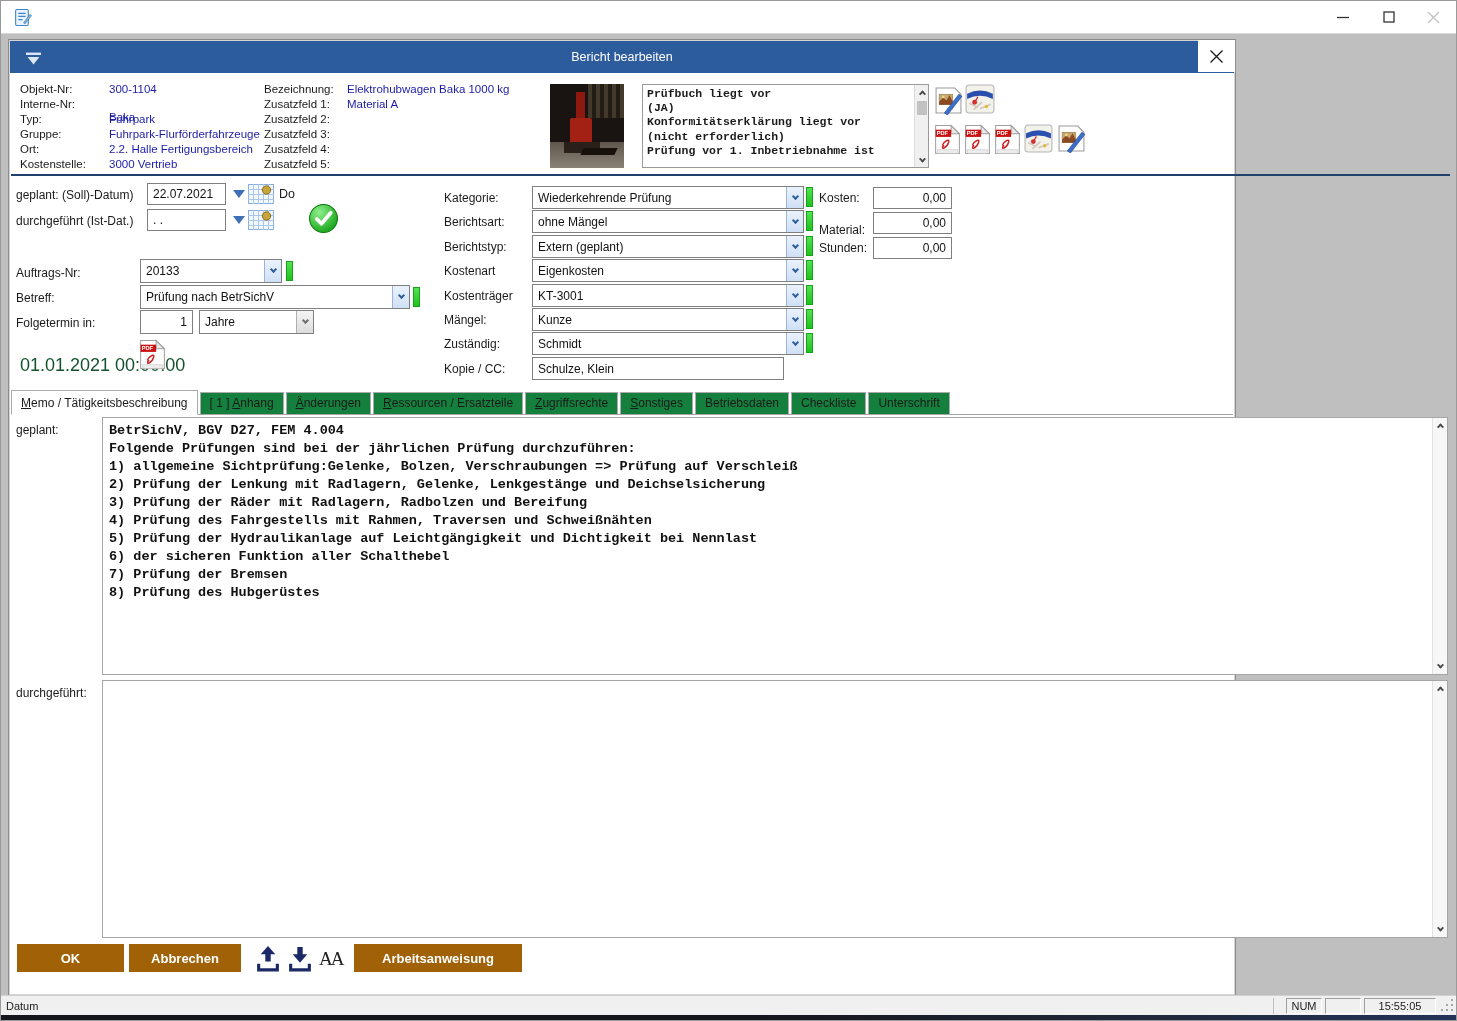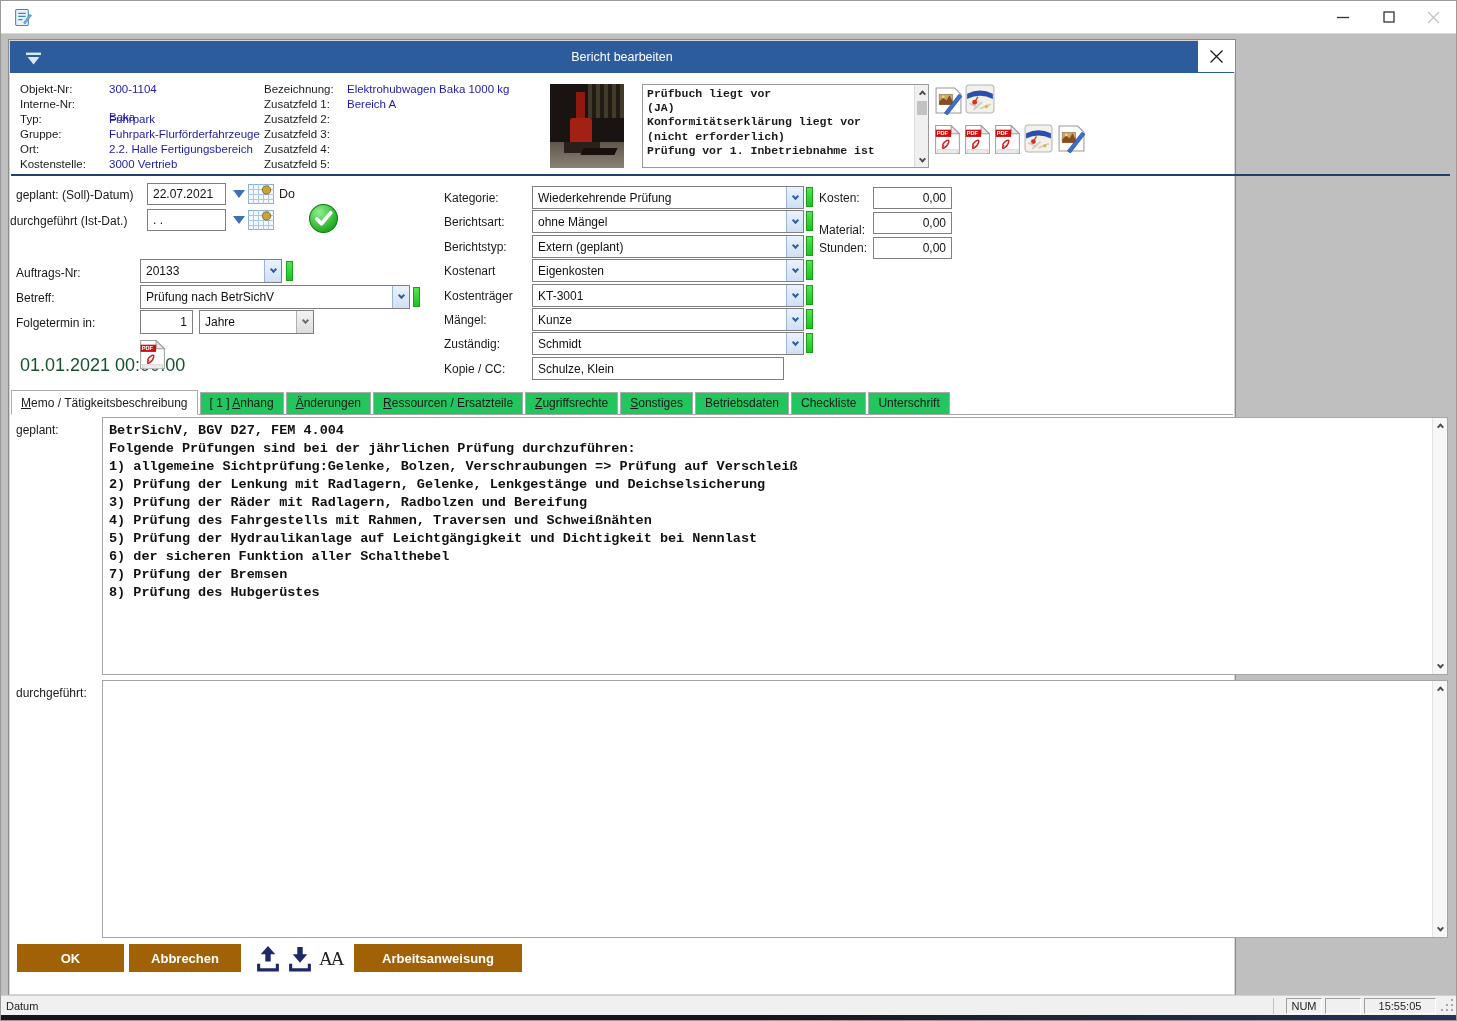--- a/index.html
+++ b/index.html
@@ -54,21 +54,21 @@
   .combo.gray .cbtn .cv { border-color:#6e6e6e; }
   .greenbar { position:absolute; width:7px; height:20px; background:linear-gradient(180deg,#55e255,#1fc11f); border:1px solid #17a317; }
   .tri-down { position:absolute; width:0; height:0; border:6px solid transparent; border-top:8px solid #3f6fb5; }
   .cal { position:absolute; width:26px; height:20px; }
   .checkmark { position:absolute; left:299px; top:163px; width:31px; height:31px; }
   .pdf-date { position:absolute; left:130px; top:299px; width:27px; height:31px; }
   .blue-date { position:absolute; left:11px; top:315px; font-size:18px; color:#14532d; }
 
   
   .tabbar { position:absolute; left:2px; top:350px; right:2px; height:25px; border-bottom:1px solid #a5a5a5; display:flex; align-items:flex-end; font-size:12px; }
-  .tab { height:22px; padding:3px 9px 0; border:1px solid #ababab; border-bottom:none; background:#22c55e; margin-right:2px; color:#1a1a1a; white-space:nowrap; }
+  .tab { height:22px; padding:3px 9px 0; border:1px solid #ababab; border-bottom:none; background:#15803d; margin-right:2px; color:#1a1a1a; white-space:nowrap; }
   .tab.active { height:25px; background:#ffffff; position:relative; z-index:2; padding-top:5px; margin-bottom:-1px; border-bottom:1px solid #fff; }
   .tab .u { text-decoration:underline; }
 
   
   .memo-box { position:absolute; left:93px; width:1346px; height:258px; border:1px solid #a6a6a6; background:#fff; }
   .memo-text { position:absolute; left:0; top:0; right:15px; bottom:0; border:none; outline:none; resize:none; overflow:hidden; font-family:"Liberation Mono", monospace; font-size:13.5px; font-weight:700; line-height:18px; padding:4px 6px; color:#111; background:#fff; }
   .memo-sb { position:absolute; right:0; top:0; bottom:0; width:15px; background:#f7f7f7; border-left:1px solid #e2e2e2; }
   .memo-sb .sb-btn { width:15px; height:15px; }
 
   
@@ -155,21 +155,21 @@
         <span class="hdr-label">Kostenstelle:</span>
         <span class="hdr-value" style="left:89px;">3000 Vertrieb</span>
       </div>
 
     <div class="hdr-row" style="left:255px;top:43px;width:280px;">
         <span class="hdr-label">Bezeichnung:</span>
         <span class="hdr-value" style="left:83px;">Elektrohubwagen Baka 1000 kg</span>
       </div>
     <div class="hdr-row" style="left:255px;top:58px;width:280px;">
         <span class="hdr-label">Zusatzfeld 1:</span>
-        <span class="hdr-value" style="left:83px;">Bereich A</span>
+        <span class="hdr-value" style="left:83px;">Material A</span>
       </div>
     <div class="hdr-row" style="left:255px;top:73px;width:280px;">
         <span class="hdr-label">Zusatzfeld 2:</span>
         <span class="hdr-value" style="left:83px;"></span>
       </div>
     <div class="hdr-row" style="left:255px;top:88px;width:280px;">
         <span class="hdr-label">Zusatzfeld 3:</span>
         <span class="hdr-value" style="left:83px;"></span>
       </div>
     <div class="hdr-row" style="left:255px;top:103px;width:280px;">
@@ -267,21 +267,21 @@
     <span class="flabel" style="left:7px;top:148px;">geplant: (Soll)-Datum)</span>
     <input class="textbox" style="left: 138px; top: 143px; width: 79px; height: 22px;" value="22.07.2021">
     <span class="tri-down" style="left:224px;top:150px;"></span>
     <span class="cal" style="left:239px;top:144px;"><svg viewBox="0 0 26 20" width="26" height="20">
           <rect x="0.5" y="0.5" width="25" height="19" fill="#f3f8fd" stroke="#8ab0dc"></rect>
           <path d="M5.5 0v20M10.5 0v20M15.5 0v20M20.5 0v20M0 5.5h26M0 10.5h26M0 15.5h26" stroke="#aac7e8" stroke-width="1"></path>
           <circle cx="18.5" cy="6" r="4.2" fill="#c8a43c" stroke="#8a6d1d"></circle>
         </svg></span>
     <span class="flabel" style="left:270px;top:147px;font-size:12.5px;">Do</span>
 
-    <span class="flabel" style="left:1px;top:174px;">durchgeführt (Ist-Dat.)</span>
+    <span class="flabel" style="left:7px;top:174px;">durchgeführt (Ist-Dat.)</span>
     <input class="textbox" style="left: 138px; top: 169px; width: 79px; height: 22px;" value=". .">
     <span class="tri-down" style="left:224px;top:176px;"></span>
     <span class="cal" style="left:239px;top:170px;"><svg viewBox="0 0 26 20" width="26" height="20">
           <rect x="0.5" y="0.5" width="25" height="19" fill="#f3f8fd" stroke="#8ab0dc"></rect>
           <path d="M5.5 0v20M10.5 0v20M15.5 0v20M20.5 0v20M0 5.5h26M0 10.5h26M0 15.5h26" stroke="#aac7e8" stroke-width="1"></path>
           <circle cx="18.5" cy="6" r="4.2" fill="#c8a43c" stroke="#8a6d1d"></circle>
         </svg></span>
 
     <span class="checkmark"><svg viewBox="0 0 30 30" width="31" height="31">
           <defs>

